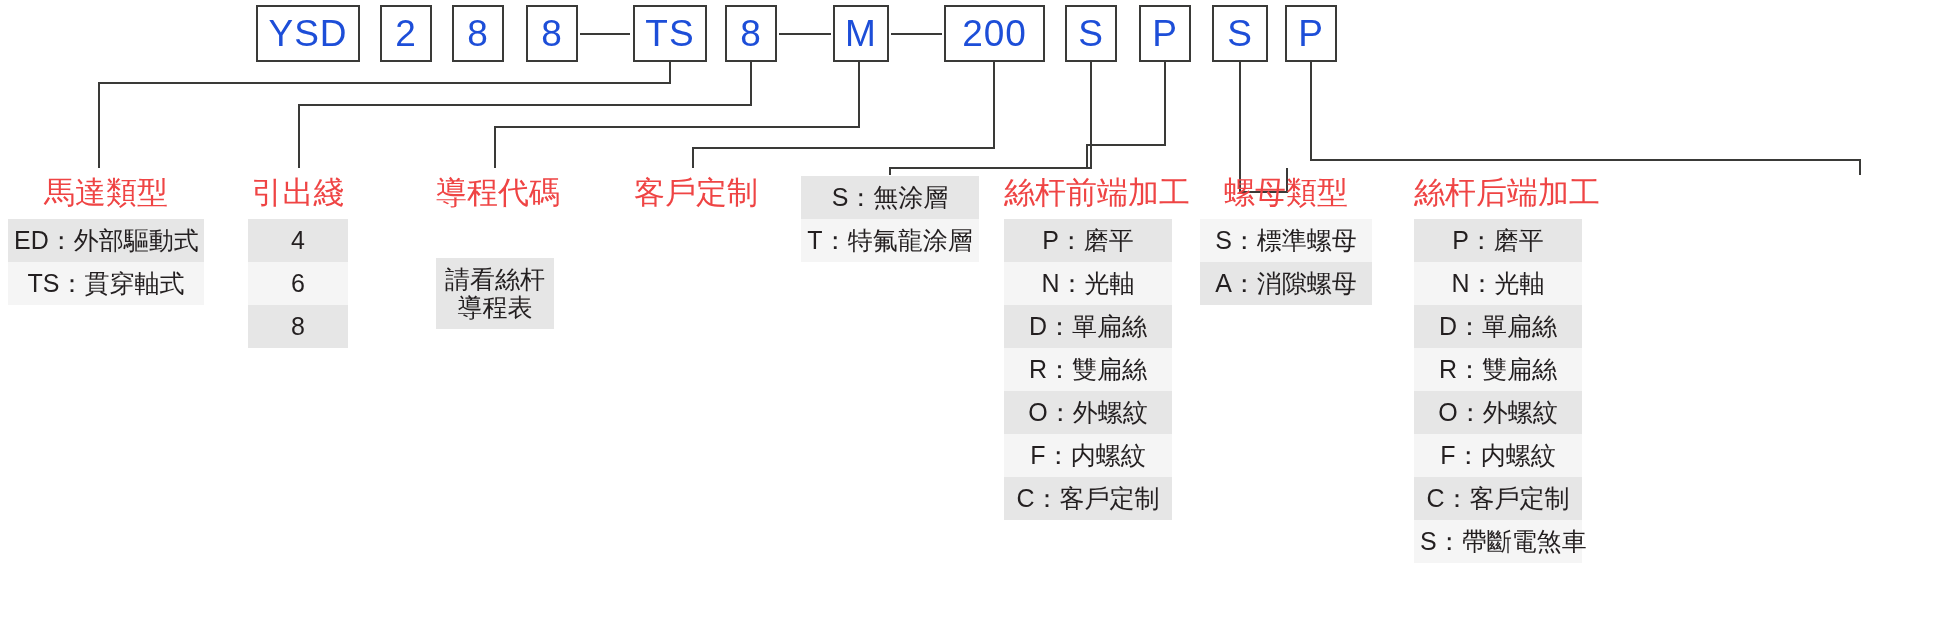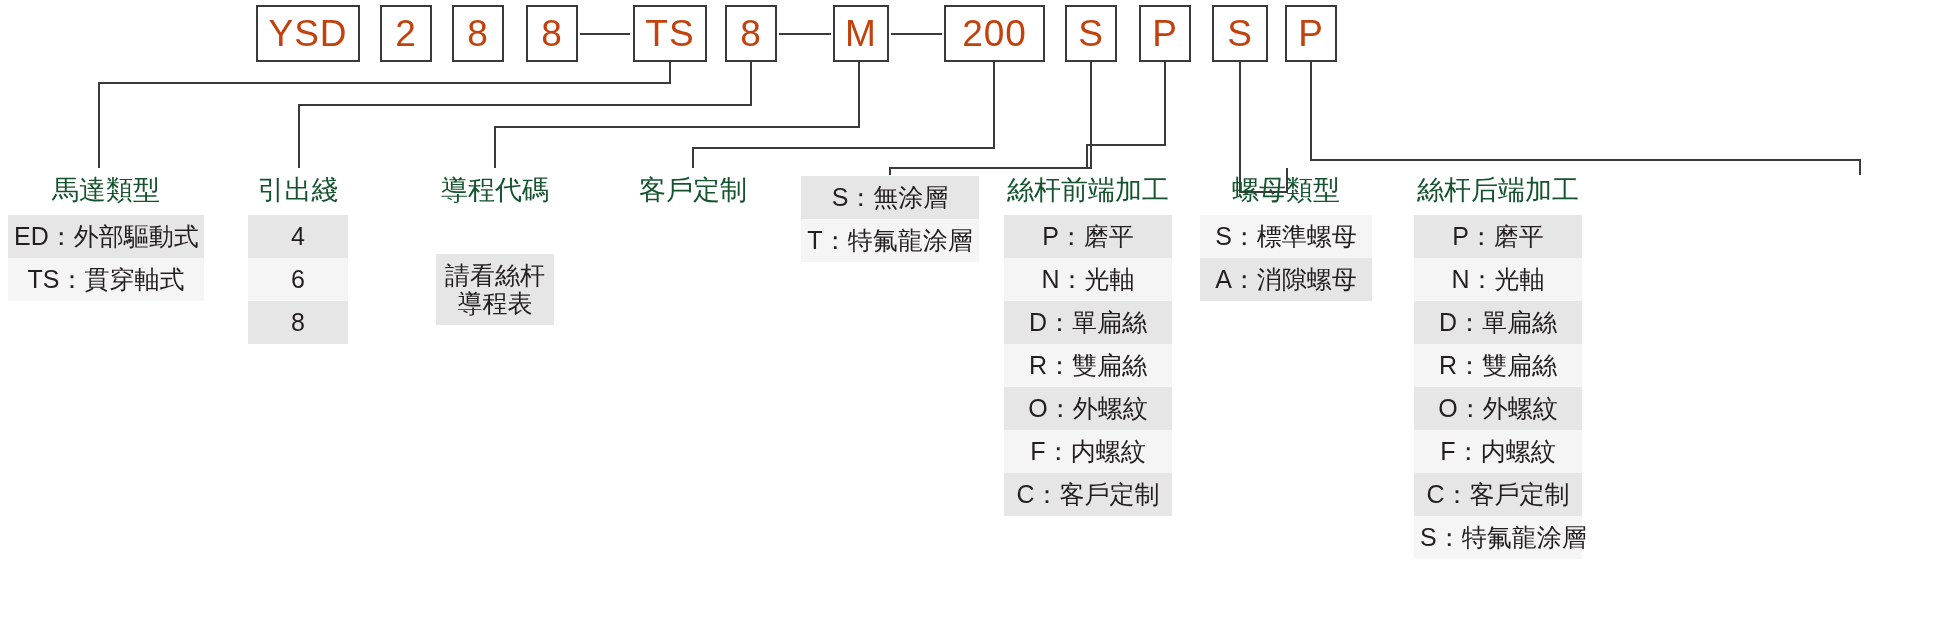--- a/index.html
+++ b/index.html
@@ -12,37 +12,37 @@
 
   
   .code-box{
     position:absolute;
     box-sizing:border-box;
     border:2px solid #eab308;
     background:#ffffff;
     display:flex;align-items:center;justify-content:center;
     font-size:37px;
     line-height:1;
-    color:#c2410c;
+    color:#1d4ed8;
     letter-spacing:1px;
   }
   .dash{
     position:absolute;
     height:2px;background:#3a3a38;
   }
 
   
   #leaders{position:absolute;left:0;top:0;width:1960px;height:644px;pointer-events:none;}
 
   
   .column{position:absolute;box-sizing:border-box;}
   .col-title{
-    font-size:27px;
+    font-size:31px;
     text-align:center;
-    color:#14532d;
+    color:#ef4444;
     white-space:nowrap;
     margin-bottom:9px;
     line-height:1.1;
   }
   .opt{
     box-sizing:border-box;
     font-size:25px;
     text-align:center;
     color:#231f20;
     padding:7px 6px 8px 6px;
@@ -127,17 +127,17 @@
       </div>
       <div class="column" style="left: 1414px; top: 176px; width: 168px;">
         <div class="col-title">絲杆后端加工</div>
         <div class="opt shade-a" style="background: rgb(230, 230, 230);">P：磨平</div>
         <div class="opt shade-b" style="background: rgb(245, 245, 245);">N：光軸</div>
         <div class="opt shade-a" style="background: rgb(230, 230, 230);">D：單扁絲</div>
         <div class="opt shade-b" style="background: rgb(245, 245, 245);">R：雙扁絲</div>
         <div class="opt shade-a" style="background: rgb(230, 230, 230);">O：外螺紋</div>
         <div class="opt shade-b" style="background: rgb(245, 245, 245);">F：内螺紋</div>
         <div class="opt shade-a" style="background: rgb(230, 230, 230);">C：客戶定制</div>
-        <div class="opt shade-b" style="background: rgb(245, 245, 245);">S：特氟龍涂層</div>
+        <div class="opt shade-b" style="background: rgb(245, 245, 245);">S：帶斷電煞車</div>
       </div>
     </div>
 
 </div>
 
 </body></html>

